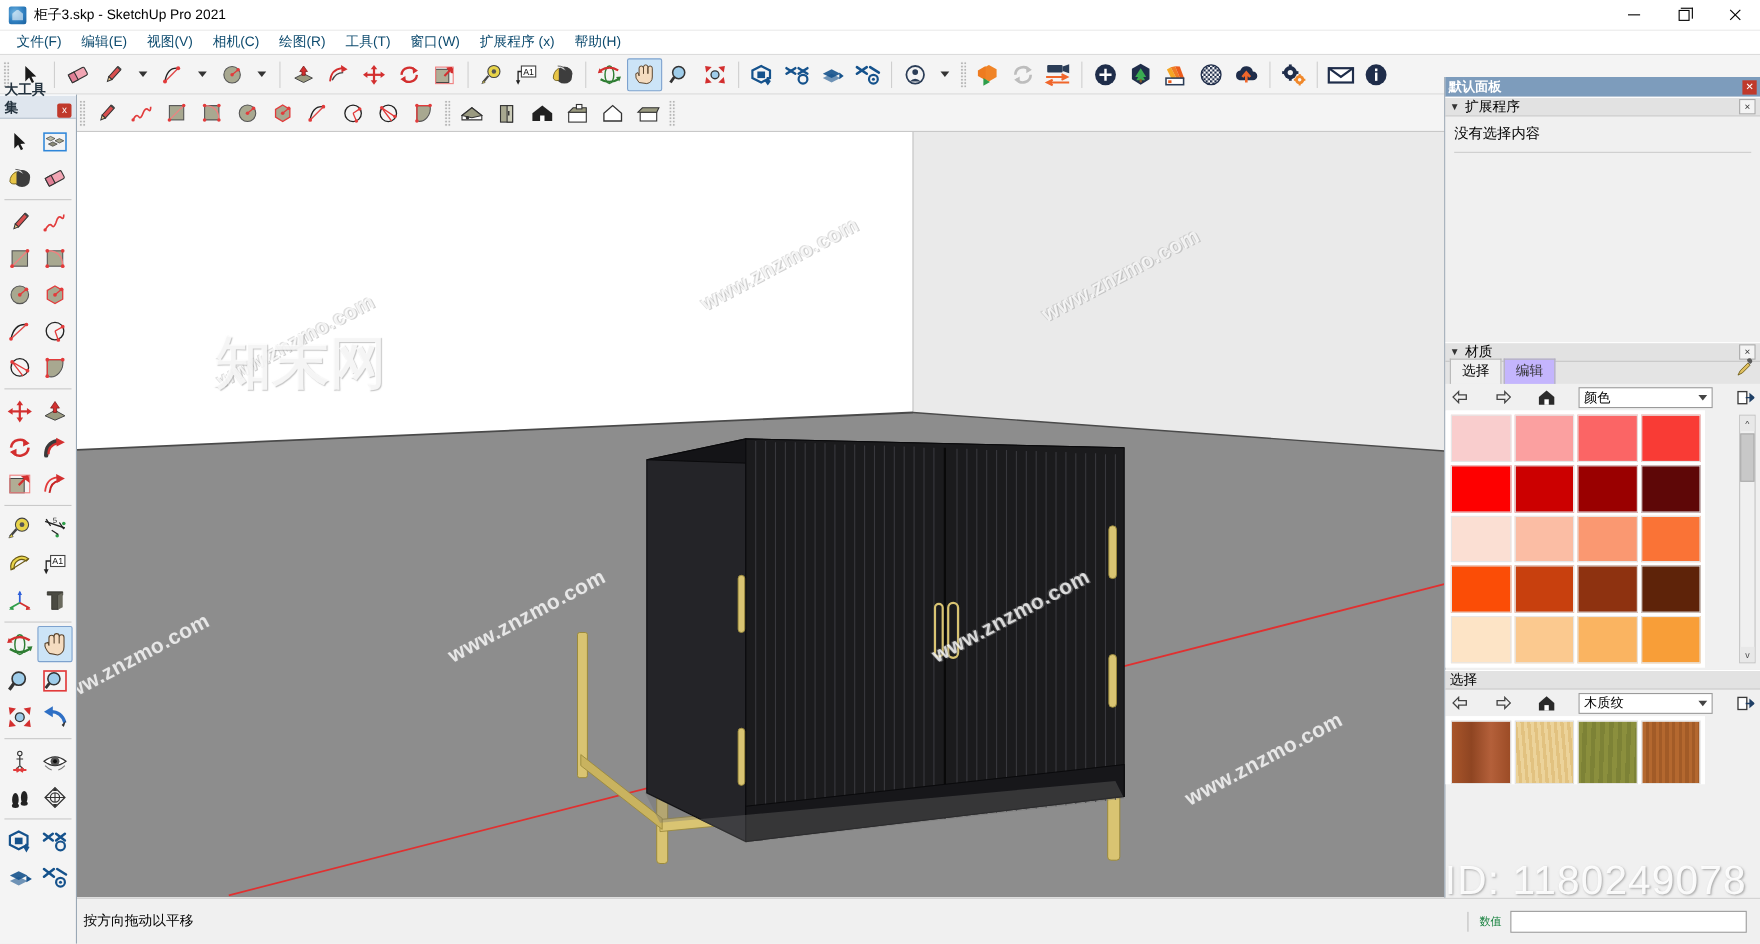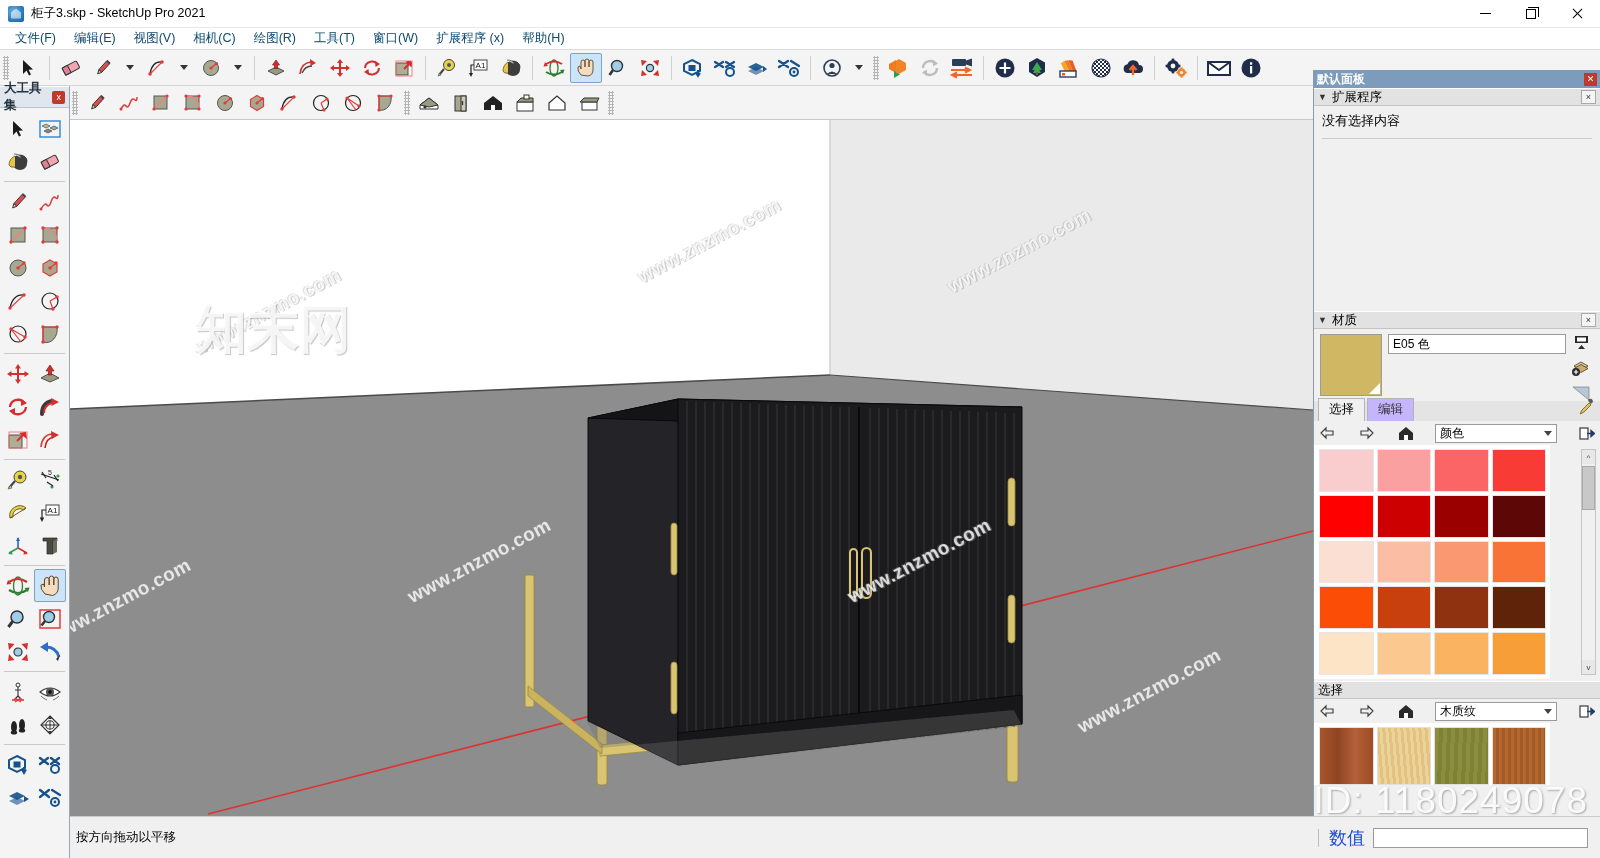--- a/index.html
+++ b/index.html
@@ -75,21 +75,21 @@
   .tbtn.active { background:#cce4f7; border-color:#7da2ce; }
   .tbtn.sm { width:22px; }
   .caret { width:0;height:0;border-left:4px solid transparent;border-right:4px solid transparent;border-top:5px solid #333; }
 
   
   .lefttool {
     position:absolute; left:0; top:86px; width:70px; height:772px;
     background:#f4f4f4; border-right:1px solid #9aa8b5; z-index:6;
   }
   .lt-title {
-    height:22px; background:#dfe6ee; display:flex; align-items:center;
+    height:22px; background:#dfe6ee; display:flex; align-items:flex-end;
     padding:0 4px; border-bottom:1px solid #b9c4cf;
     border-top:1px solid #fff;
   }
   .lt-title span { font-size:12.5px; font-weight:bold; color:#24333f; }
   .lt-close {
     margin-left:auto; width:13px; height:13px; background:#c0392b; color:#fff;
     font-size:9px; line-height:13px; text-align:center; border-radius:2px; cursor:default;
   }
   .lt-grid { padding:4px 2px; display:flex; flex-wrap:wrap; }
   .lt-btn {
@@ -108,21 +108,21 @@
 
   
   .statusbar {
     position:absolute; left:70px; top:816px; width:1530px; height:42px;
     background:#f0f0f0; border-top:1px solid #c8c8c8;
     display:flex; align-items:center;
   }
   .status-text { font-size:12.5px; color:#000; margin-left:6px;text-align:center; }
   .vcb-wrap { margin-left:auto; display:flex; align-items:center; padding-right:12px; }
   .vcb-sep { width:1px;height:18px;background:#bdbdbd;margin-right:10px; }
-  .vcb-label { font-size:18px; color:#1d4ed8; margin-right:8px; }
+  .vcb-label { font-size:10px; color:#15803d; margin-right:8px; }
   .vcb-input {
     width:215px; height:20px; background:#fff; border:1px solid #9a9a9a;
   }
 
   
   .tray {
     position:absolute; left:1313px; top:70px; width:287px; height:746px;
     background:#f0f0f0; border-left:1px solid #8c9aa8;
   }
   .tray-header {
@@ -1181,46 +1181,20 @@
       <div class="entity-msg">没有选择内容</div>
       <div class="entity-rule"></div>
     </div>
 
     <div class="sect-header">
       <span class="sect-arrow">▼</span>
       <span class="sect-title">材质</span>
       <div class="sect-x">×</div>
     </div>
 
-    <div class="mat-top">
-      <div class="mat-swatch"></div>
-      <div class="mat-name">E05 色</div>
-      <div class="mat-icons">
-        <div>
-          <svg width="17" height="16" viewBox="0 0 17 16">
-              <rect x="2" y="1" width="13" height="7" fill="#2a2a2a"></rect>
-              <rect x="4" y="2.5" width="9" height="4" fill="#fff"></rect>
-              <path d="M8.5 10 L12 14 L5 14 Z" fill="#2a2a2a"></path>
-            </svg>
-        </div>
-        <div>
-          <svg width="20" height="18" viewBox="0 0 20 18">
-              <path d="M3 7 L10 3 L17 7 L10 11 Z" fill="#e0c999" stroke="#4a3c20" stroke-width=".8"></path>
-              <path d="M3 9.5 L10 5.5 L17 9.5 L10 13.5 Z" fill="#c9ae72" stroke="#4a3c20" stroke-width=".8"></path>
-              <circle cx="5" cy="13" r="4" fill="#2a2a2a"></circle>
-              <path d="M5 10.7 L5 15.3 M2.7 13 L7.3 13" stroke="#fff" stroke-width="1.2"></path>
-            </svg>
-        </div>
-        <div>
-          <svg width="20" height="18" viewBox="0 0 20 18">
-              <path d="M2 2 L18 2 L18 15 Z" fill="#b9c6d1" stroke="#7b8b99" stroke-width=".8"></path>
-            </svg>
-        </div>
-      </div>
-    </div>
 
     <div class="tabs">
       <div class="tab on">选择</div>
       <div class="tab">编辑</div>
       <div class="eyedrop">
         <svg width="18" height="18" viewBox="0 0 18 18">
             <path d="M12 2 Q15 -0.5 16.5 2 Q18 4 15 6 L13 4 Z" fill="#5a5a5a"></path>
             <path d="M13 5 L6 12 L4 16 L8 14 L15 7 Z" fill="#e0c060" stroke="#6b5a16" stroke-width=".8"></path>
           </svg>
       </div>

